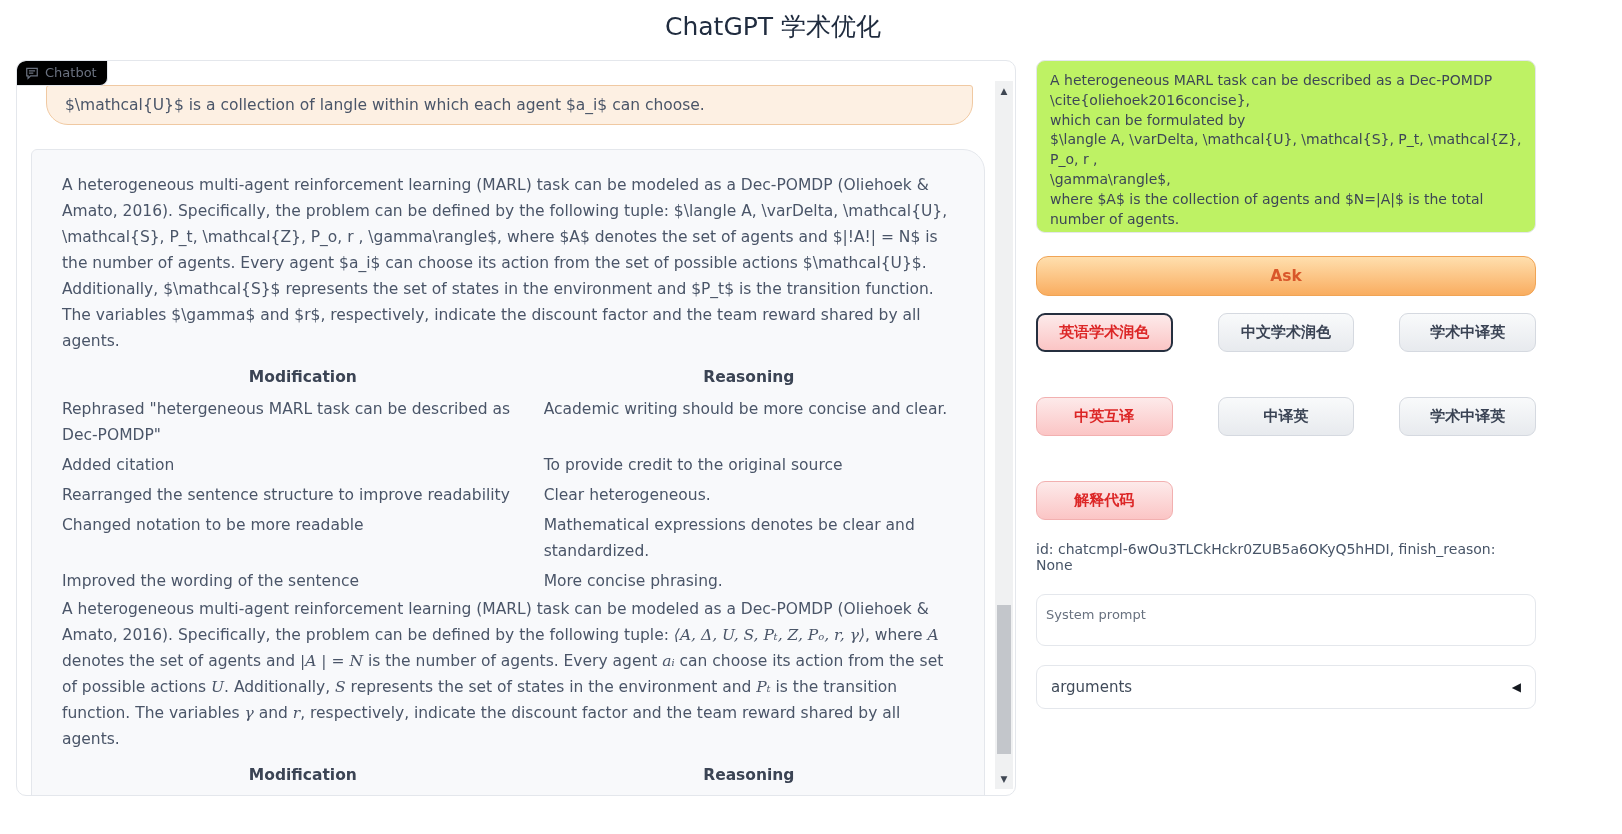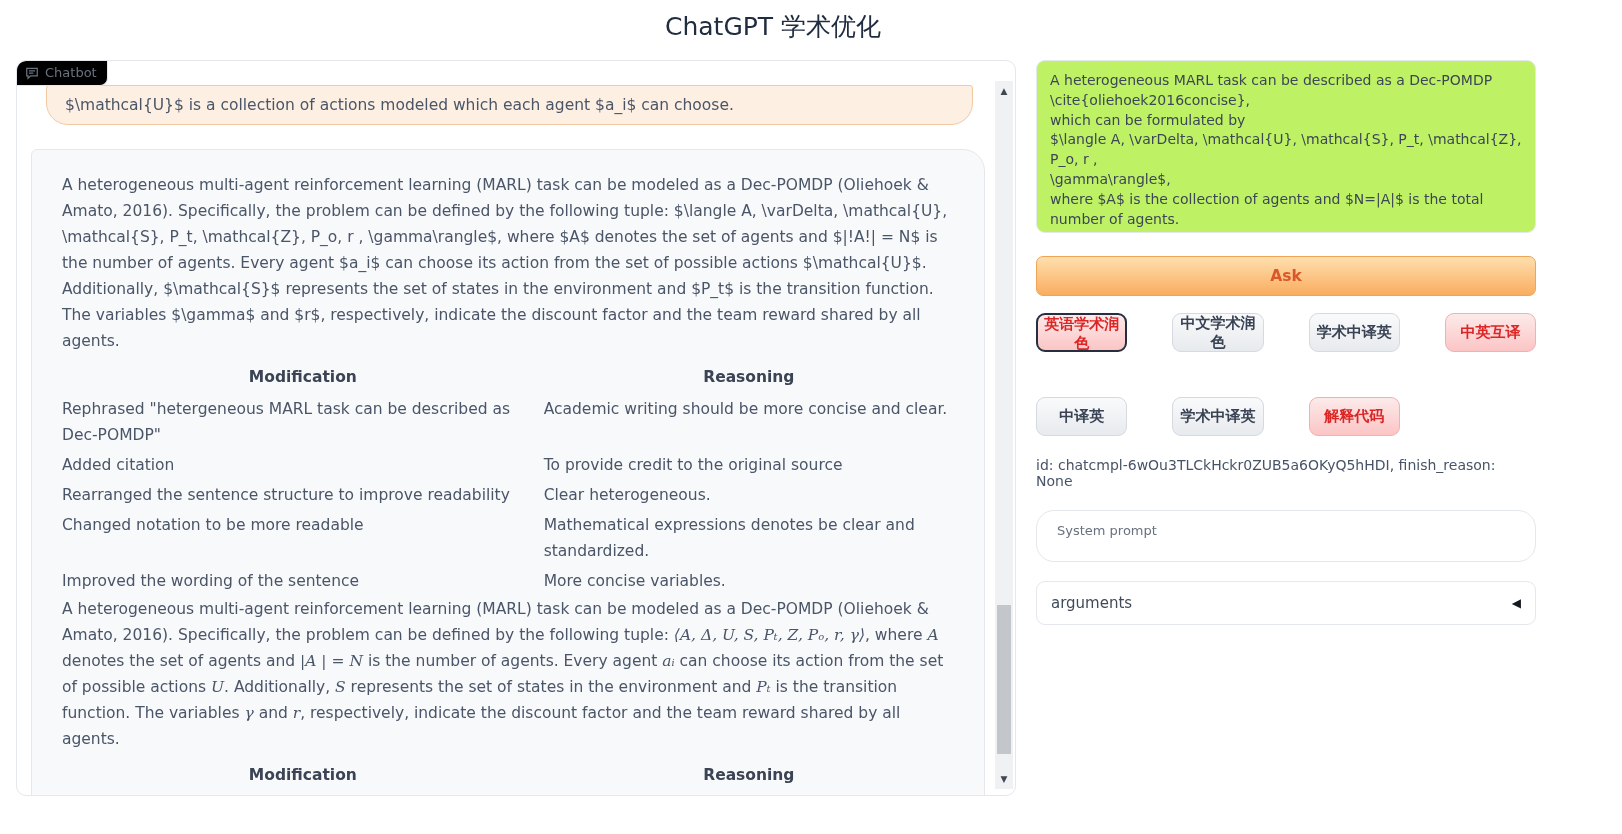--- a/index.html
+++ b/index.html
@@ -42,35 +42,35 @@
   .scroll-arrow.up { top:2px; } .scroll-arrow.down { bottom:2px; }
   .scroll-thumb { position:absolute; left:2px; width:14px; top:74%; height:21%;
     background:#c3c6cb; }
 
   
   .right-col { width:500px; display:flex; flex-direction:column; }
   .input-textarea { width:100%; height:173px; resize:none; border:1px solid #e4e7ec;
     border-radius:9px; padding:10px 13px; font-family:inherit; font-size:14px;
     line-height:19.8px; color:#3d4656; background:#bef264; white-space:pre-wrap;
     overflow:hidden; outline:none; }
-  .ask-btn { margin-top:23px; height:40px; width:100%; border-radius:7px;
+  .ask-btn { margin-top:23px; height:40px; width:100%; border-radius:12px;
     border:1px solid #f0a455; background:linear-gradient(#ffdfae,#f9ad60);
     color:#d9572a; font-size:15.5px; font-weight:600; font-family:inherit; cursor:pointer; }
-  .btn-grid { margin-top:17px; display:grid; grid-template-columns:1fr 1fr 1fr 1fr;
+  .btn-grid { margin-top:17px; display:grid; grid-template-columns:1fr 1fr 1fr;
     column-gap:16px; row-gap:19px;gap:45px; }
   .pbtn { height:39px; border-radius:9px; font-size:15px; font-weight:600;
     font-family:inherit; cursor:pointer; }
   .pbtn.gray { background:linear-gradient(#f9fafb,#e7eaee); border:1px solid #d5d9e0;
     color:#3a4354; }
   .pbtn.pink { background:linear-gradient(#fdeaea,#fbc5c5); border:1px solid #f2b0b0;
     color:#dc2626; }
   .pbtn.selected { border:2px solid #252f3f; }
   .status-line { margin-top:21px; font-size:14px; color:#475467; }
-  .sys-group { margin-top:21px; border:1px solid #e4e7ec; border-radius:18px;
-    padding:10px 13px 14px 18px; background:#fff; }
+  .sys-group { margin-top:21px; border:1px solid #e4e7ec; border-radius:9px;
+    padding:10px 13px 14px 7px; background:#fff; }
   .sys-label { font-size:13px; color:#68717f; margin:2px 0 9px 2px; }
   .sys-input { width:100%; height:40px; border:1px solid #e4e7ec; border-radius:7px;
     padding:0 12px; font-family:inherit; font-size:14.5px; color:#404b5a;
     background:#fff; outline:none; }
   .accordion { margin-top:19px; border:1px solid #e4e7ec; border-radius:9px;
     padding:12px 14px; background:#fff; display:flex; align-items:center;
     justify-content:space-between; cursor:pointer; }
   .accordion-label { font-size:15px; color:#404b5a; }
   .accordion-arrow { font-size:12px; color:#14181f; }
   .bubble-icon { width:14px; height:14px; }
@@ -86,21 +86,21 @@
     <div class="chat-label">
       <svg class="bubble-icon" viewBox="0 0 16 16" fill="none" stroke="#6b7280" stroke-width="1.4">
         <path d="M2 2.8h12v8.4H6.5L3.5 14v-2.8H2z"></path>
         <line x1="4.5" y1="5.6" x2="11.5" y2="5.6"></line>
         <line x1="4.5" y1="8.2" x2="9.5" y2="8.2"></line>
       </svg>
       <span>Chatbot</span>
     </div>
 
     <div class="chat-viewport">
-      <div class="msg-user">$\mathcal{U}$ is a collection of actions modeled which each agent $a_i$ can choose.</div>
+      <div class="msg-user">$\mathcal{U}$ is a collection of langle within which each agent $a_i$ can choose.</div>
 
       <div class="msg-bot">
         <p>A heterogeneous multi-agent reinforcement learning (MARL) task can be modeled as a Dec-POMDP (Oliehoek &amp; Amato, 2016). Specifically, the problem can be defined by the following tuple: $\langle A, \varDelta, \mathcal{U}, \mathcal{S}, P_t, \mathcal{Z}, P_o, r , \gamma\rangle$, where $A$ denotes the set of agents and $|!A!| = N$ is the number of agents. Every agent $a_i$ can choose its action from the set of possible actions $\mathcal{U}$. Additionally, $\mathcal{S}$ represents the set of states in the environment and $P_t$ is the transition function. The variables $\gamma$ and $r$, respectively, indicate the discount factor and the team reward shared by all agents.</p>
 
         <table class="rev">
           <colgroup>
               <col class="c1">
               <col class="c2">
             </colgroup>
           <thead>
@@ -121,21 +121,21 @@
               <tr>
                 <td>Rearranged the sentence structure to improve readability</td>
                 <td>Clear heterogeneous.</td>
               </tr>
               <tr>
                 <td>Changed notation to be more readable</td>
                 <td>Mathematical expressions denotes be clear and standardized.</td>
               </tr>
               <tr>
                 <td>Improved the wording of the sentence</td>
-                <td>More concise variables.</td>
+                <td>More concise phrasing.</td>
               </tr>
             </tbody>
         </table>
 
         <p class="p2"><span>A heterogeneous multi-agent reinforcement learning (MARL) task can be modeled as a Dec-POMDP (Oliehoek &amp; Amato, 2016). Specifically, the problem can be defined by the following tuple: </span><span class="math">⟨A, Δ, U, S, Pₜ, Z, Pₒ, r, γ⟩</span><span>, where </span><span class="math">A</span><span> denotes the set of agents and </span><span class="math">|A | = N</span><span> is the number of agents. Every agent </span><span class="math">aᵢ</span><span> can choose its action from the set of possible actions </span><span class="math">U</span><span>. Additionally, </span><span class="math">S</span><span> represents the set of states in the environment and </span><span class="math">Pₜ</span><span> is the transition function. The variables </span><span class="math">γ</span><span> and </span><span class="math">r</span><span>, respectively, indicate the discount factor and the team reward shared by all agents.</span></p>
 
         <table class="rev">
           <colgroup>
               <col class="c1">
               <col class="c2">

